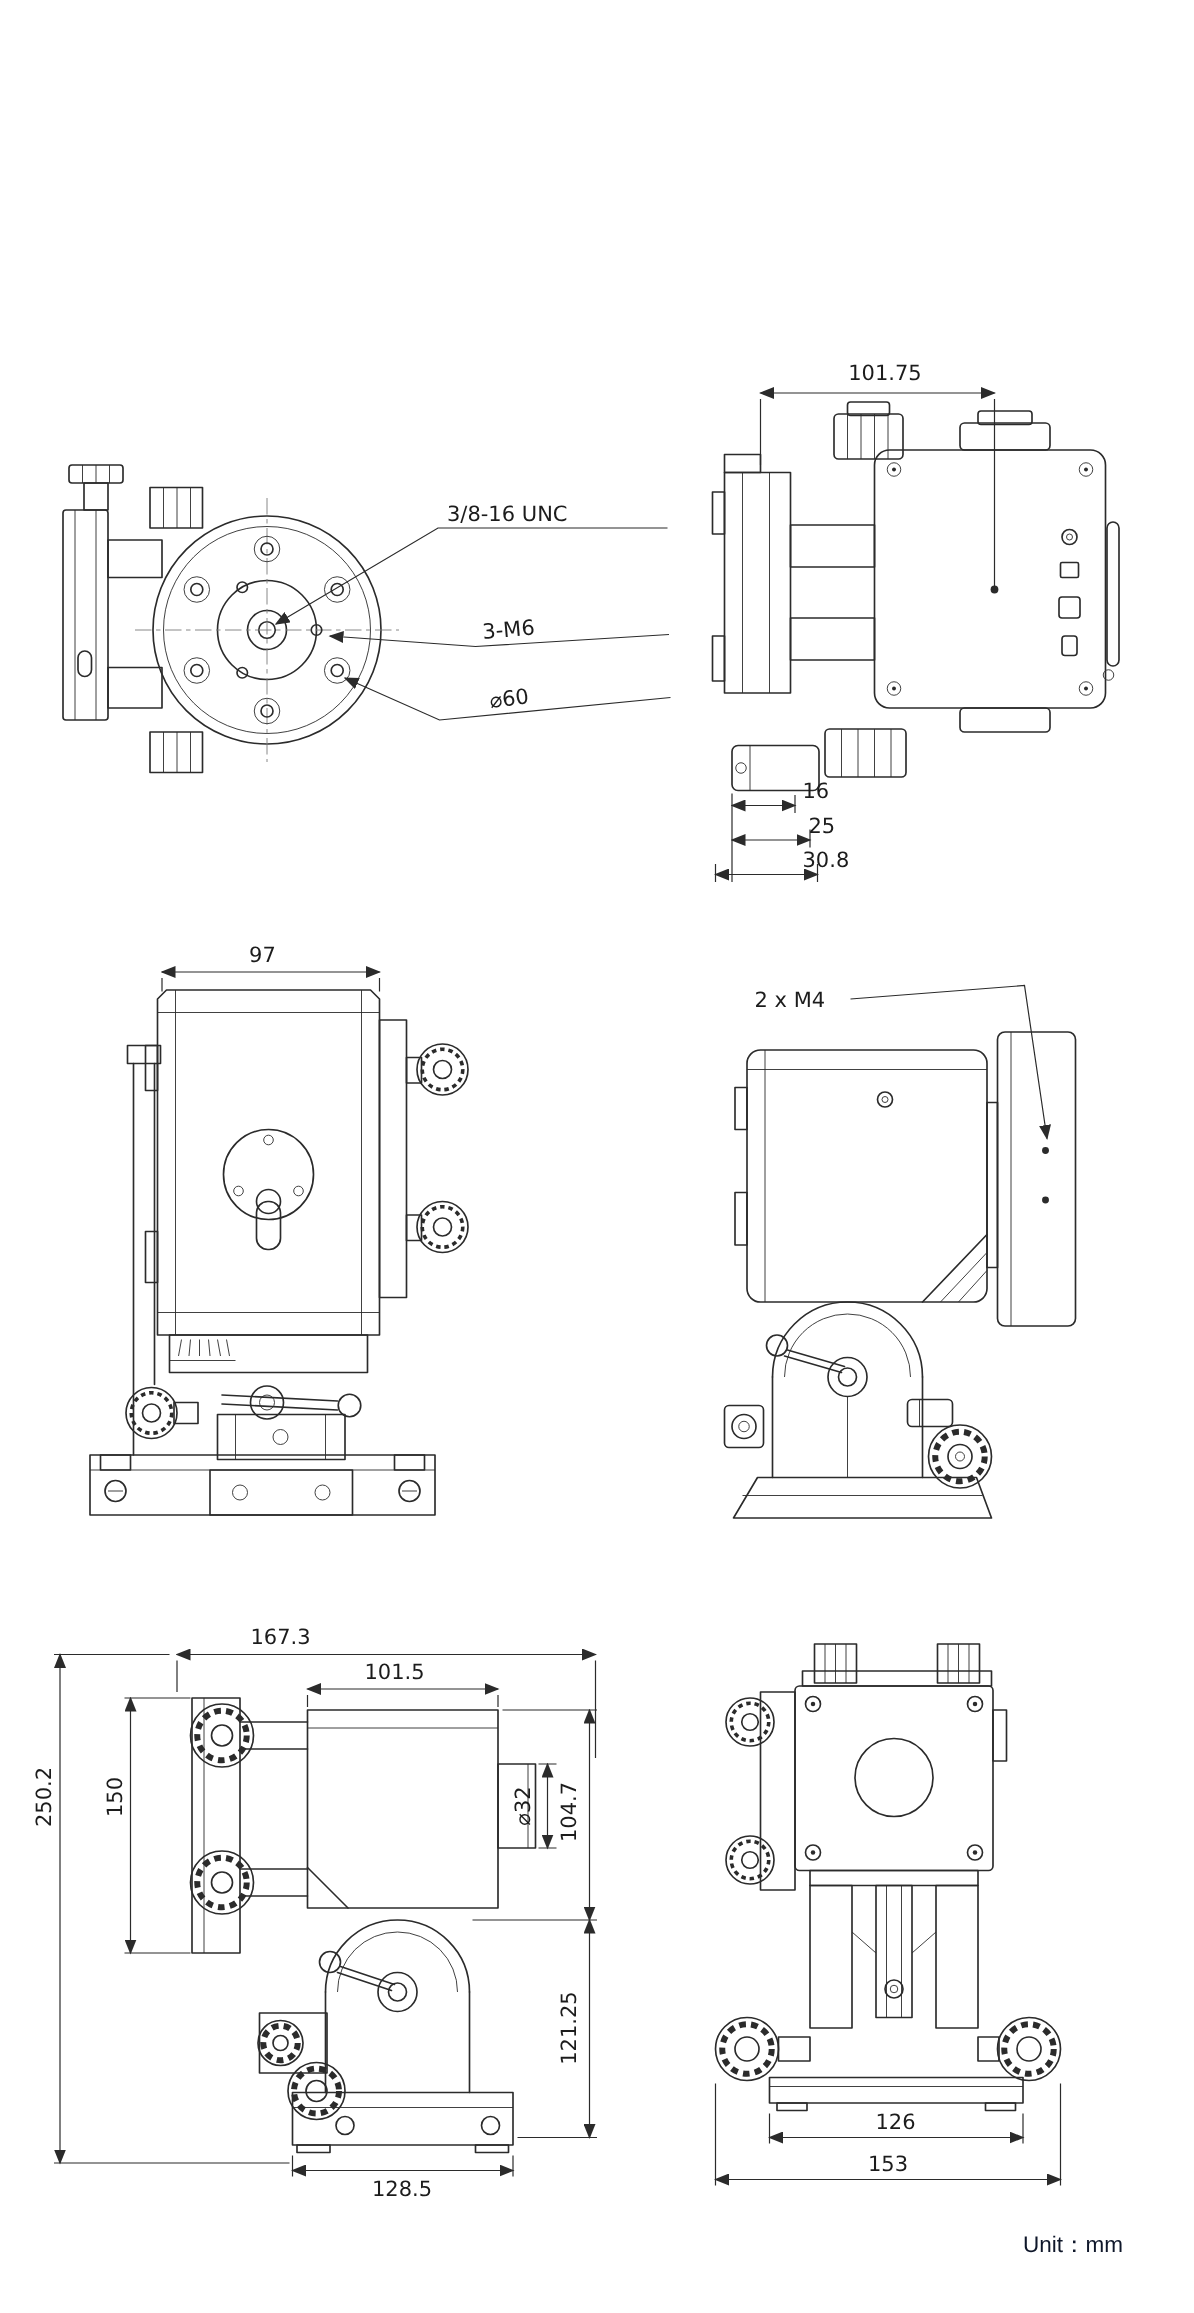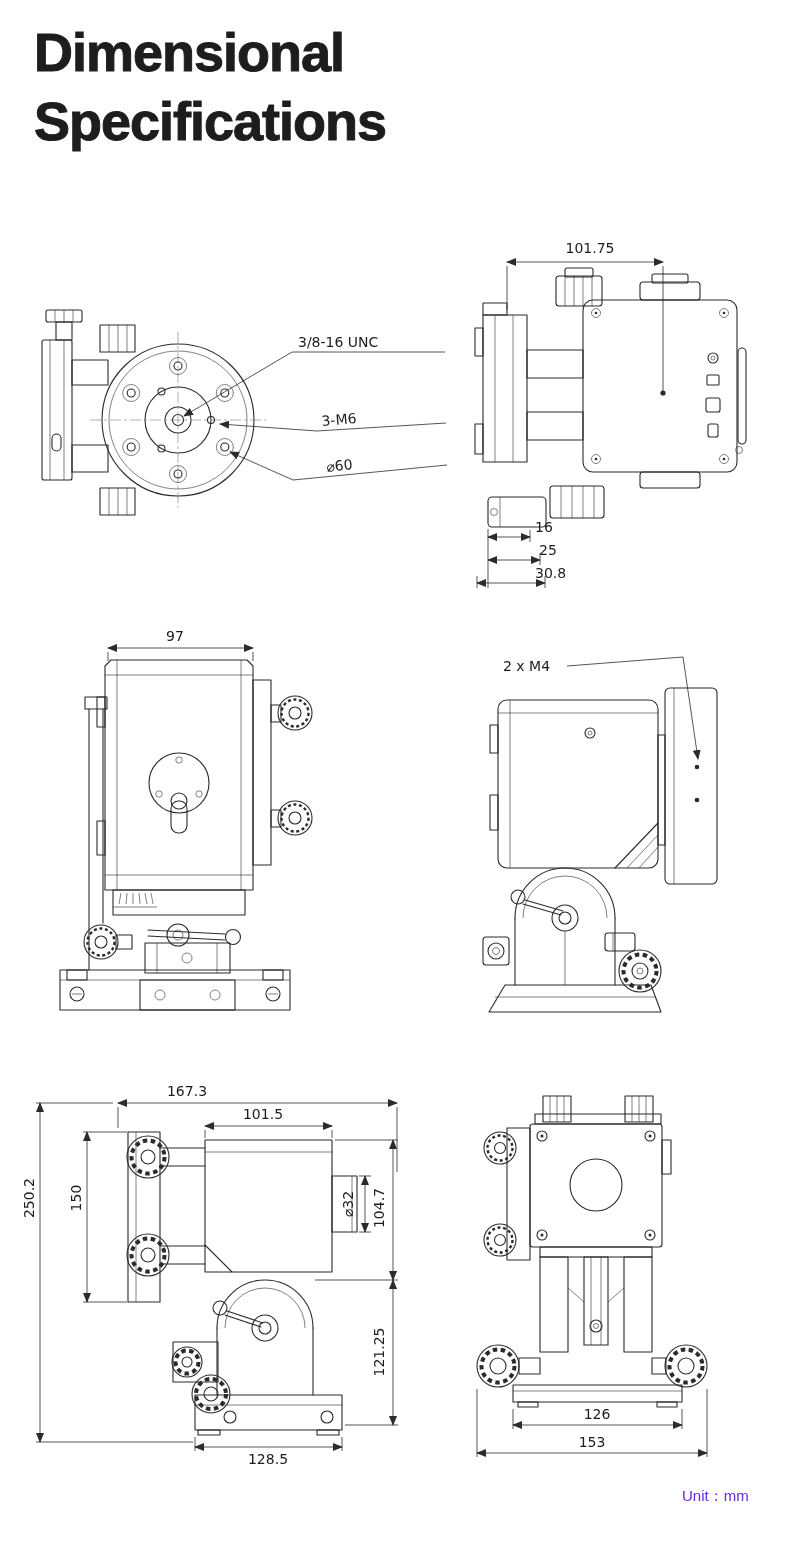--- a/index.html
+++ b/index.html
@@ -10,21 +10,21 @@
     font-family: "Liberation Sans", "DejaVu Sans", sans-serif;
   }
   .title {
     position: absolute; left: 34px; top: 18px; margin: 0;
     font-size: 54px; line-height: 1.28; font-weight: bold;
     color: #1d1d1f; letter-spacing: -1px;
     -webkit-text-stroke: 1px #1d1d1f;
   }
   .unit {
     position: absolute; left: 682px; top: 1487px;
-    font-size: 15px; color: #6d28d9;
+    font-size: 15px; color: #0f172a;
   }
   .view { position: absolute; }
   
   .ln  { fill: none; stroke: #2b2b2b; stroke-width: 1.1; stroke-linejoin: round; stroke-linecap: round; }
   .tn  { fill: none; stroke: #2b2b2b; stroke-width: 0.6; }
   .cl  { fill: none; stroke: #7a7a7a; stroke-width: 0.6; stroke-dasharray: 11 3 3 3; }
   .dm  { fill: none; stroke: #2b2b2b; stroke-width: 0.8; }
   .kn  { fill: none; stroke: #2b2b2b; stroke-width: 2.4; stroke-dasharray: 3 2.6; }
   .kn2 { fill: none; stroke: #2b2b2b; stroke-width: 4;   stroke-dasharray: 4.5 3.5; }
   .filldark { fill: #2b2b2b; }
@@ -45,21 +45,20 @@
       </marker>
       <marker id="as" orient="auto" refX="1" refY="4" markerWidth="10" markerHeight="8" markerUnits="userSpaceOnUse">
         <path d="M10,0 L0,4 L10,8 Z" fill="#2b2b2b"></path>
       </marker>
       <marker id="dotm" refX="3" refY="3" markerWidth="6" markerHeight="6" markerUnits="userSpaceOnUse">
         <circle cx="3" cy="3" r="2.6" fill="#2b2b2b"></circle>
       </marker>
     </defs>
   </svg>
 
-  <h1 class="title"><span>Dimensional</span><br><span>Specifications</span></h1>
 
   <svg class="view" style="left:30px; top:300px;" width="420" height="228" viewBox="0 0 420 228">
     <g>
       <rect class="ln" x="16" y="10" width="36" height="12" rx="2"></rect>
       <line class="tn" x1="25" y1="10" x2="25" y2="22"></line>
       <line class="tn" x1="34" y1="10" x2="34" y2="22"></line>
       <line class="tn" x1="43" y1="10" x2="43" y2="22"></line>
       <rect class="ln" x="26" y="22" width="16" height="18"></rect>
       <rect class="ln" x="12" y="40" width="30" height="140" rx="2"></rect>
       <line class="tn" x1="20" y1="40" x2="20" y2="180"></line>

